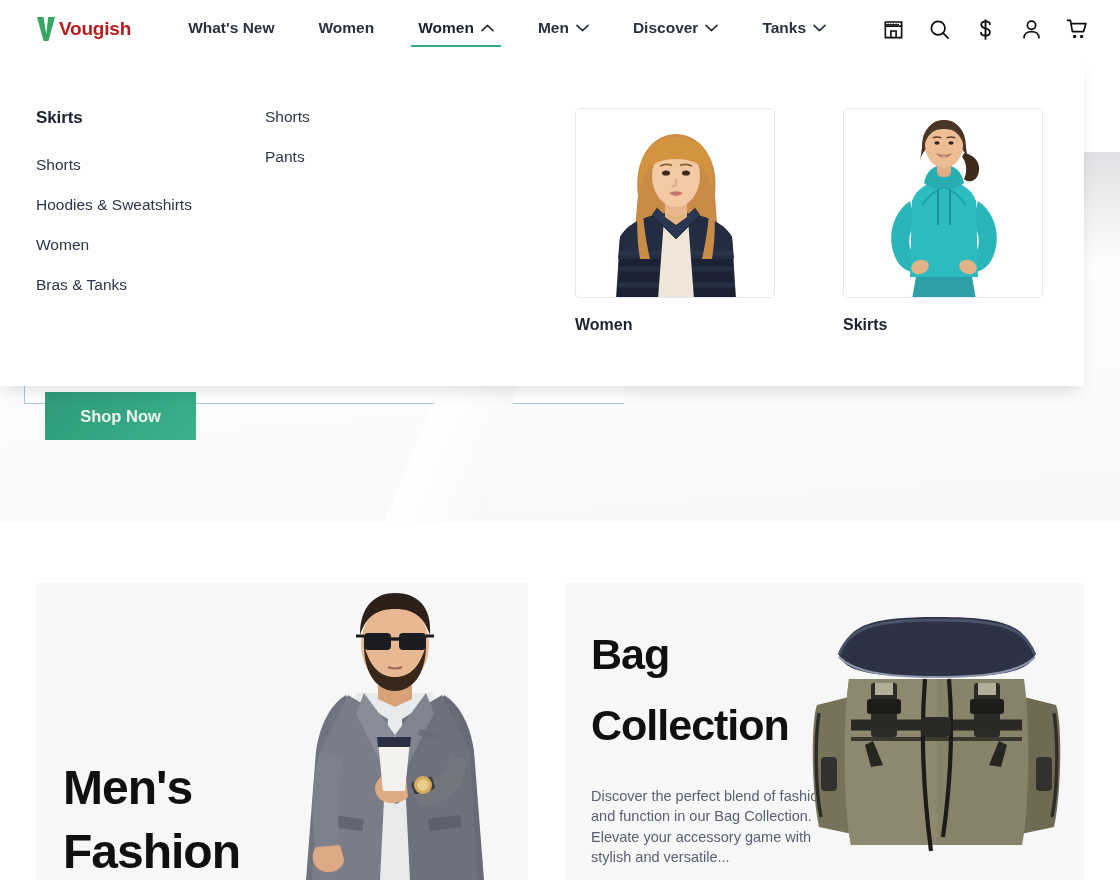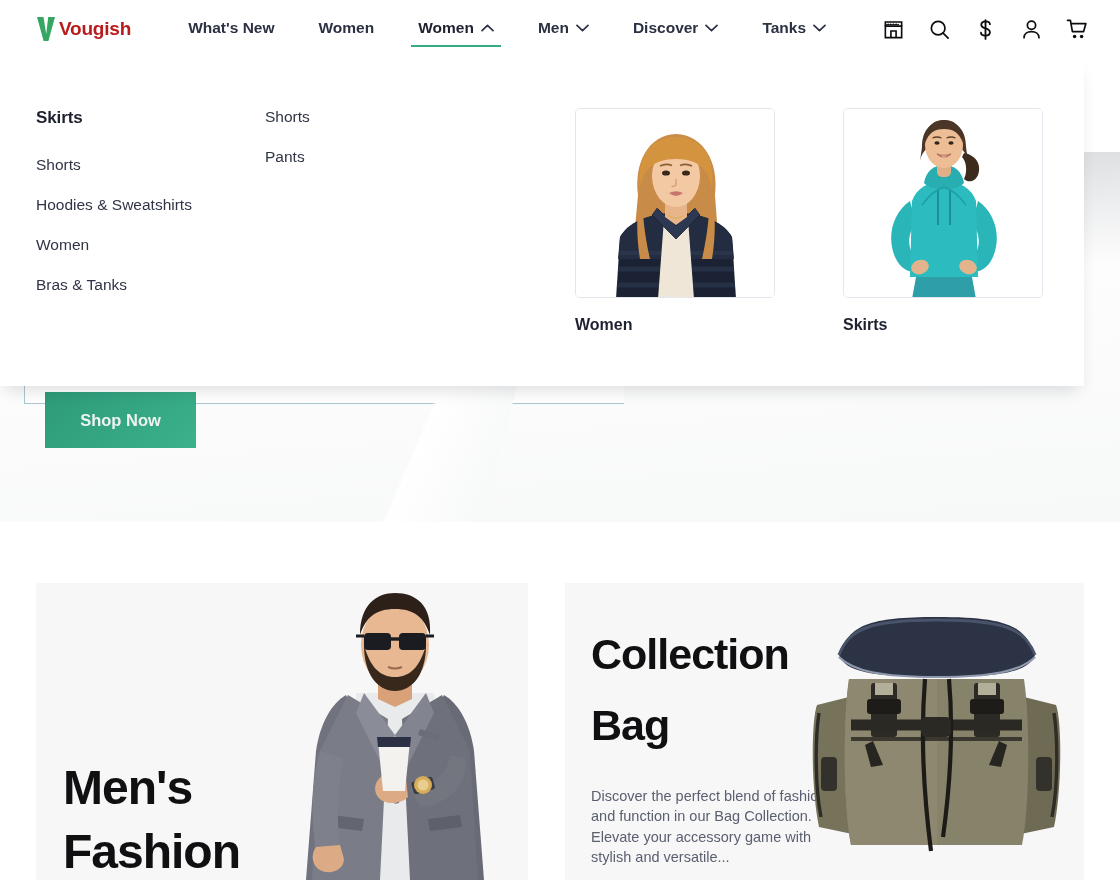--- a/index.html
+++ b/index.html
@@ -159,21 +159,21 @@
   .hero-slash {
     position: absolute;
     left: 408px; top: -10px;
     width: 120px; height: 400px;
     background: linear-gradient(100deg, rgba(255,255,255,0) 45%, rgba(255,255,255,0.96) 47%, rgba(247,248,248,1) 100%);
     transform: skewX(-14deg);
   }
   .shop-now {
     position: absolute;
     left: 45px; top: 240px;
-    width: 151px; height: 56px;
+    width: 151px; height: 48px;
     background: linear-gradient(135deg, #2e9a78 0%, #3bb18c 100%);
     border: none;
     color: #eef3f1;
     font-size: 16.5px;
     font-weight: 600;
     font-family: "Liberation Sans", sans-serif;
     cursor: pointer;
     z-index: 12;
   }
 
@@ -496,22 +496,22 @@
       <path d="M104 53 H96" stroke="#1a1c22" stroke-width="3"></path>
       <path d="M166 53 H174" stroke="#1a1c22" stroke-width="3"></path>
 
       <path d="M128 84 q7 3 14 0" stroke="#9c6a50" stroke-width="2" fill="none"></path>
     </svg>
   </div>
 
   <div class="promo promo-right">
     <div class="promo-content">
       <div class="promo-title">
+        <div>Bag</div>
         <div>Collection</div>
-        <div>Bag</div>
       </div>
       <p class="promo-desc">Discover the perfect blend of fashion and function in our Bag Collection. Elevate your accessory game with stylish and versatile...</p>
 
     </div>
 
     <svg class="bag-img" viewBox="0 0 255 250">
 
       <path d="M8 96 C2 112 2 180 10 218 L48 226 L48 86 Z" fill="#77735a"></path>
       <path d="M247 96 C253 112 253 180 245 218 L207 226 L207 86 Z" fill="#6e6a53"></path>
       <path d="M10 104 C6 130 6 178 12 208" stroke="#2e2c27" stroke-width="3.4" fill="none"></path>

